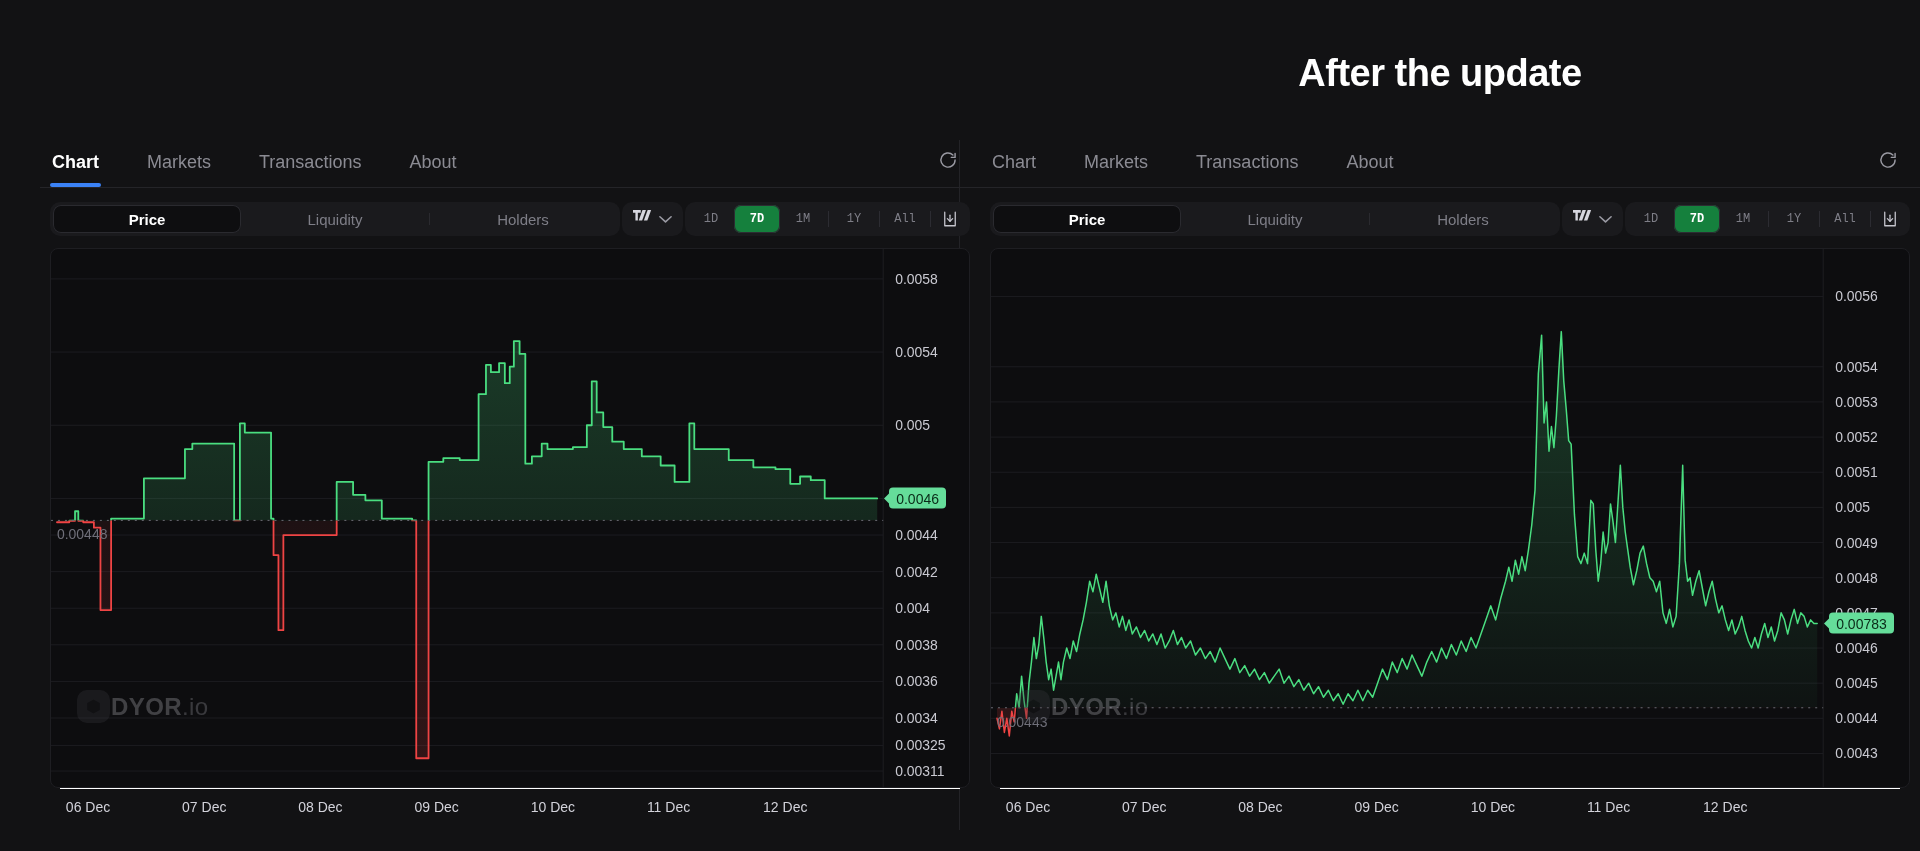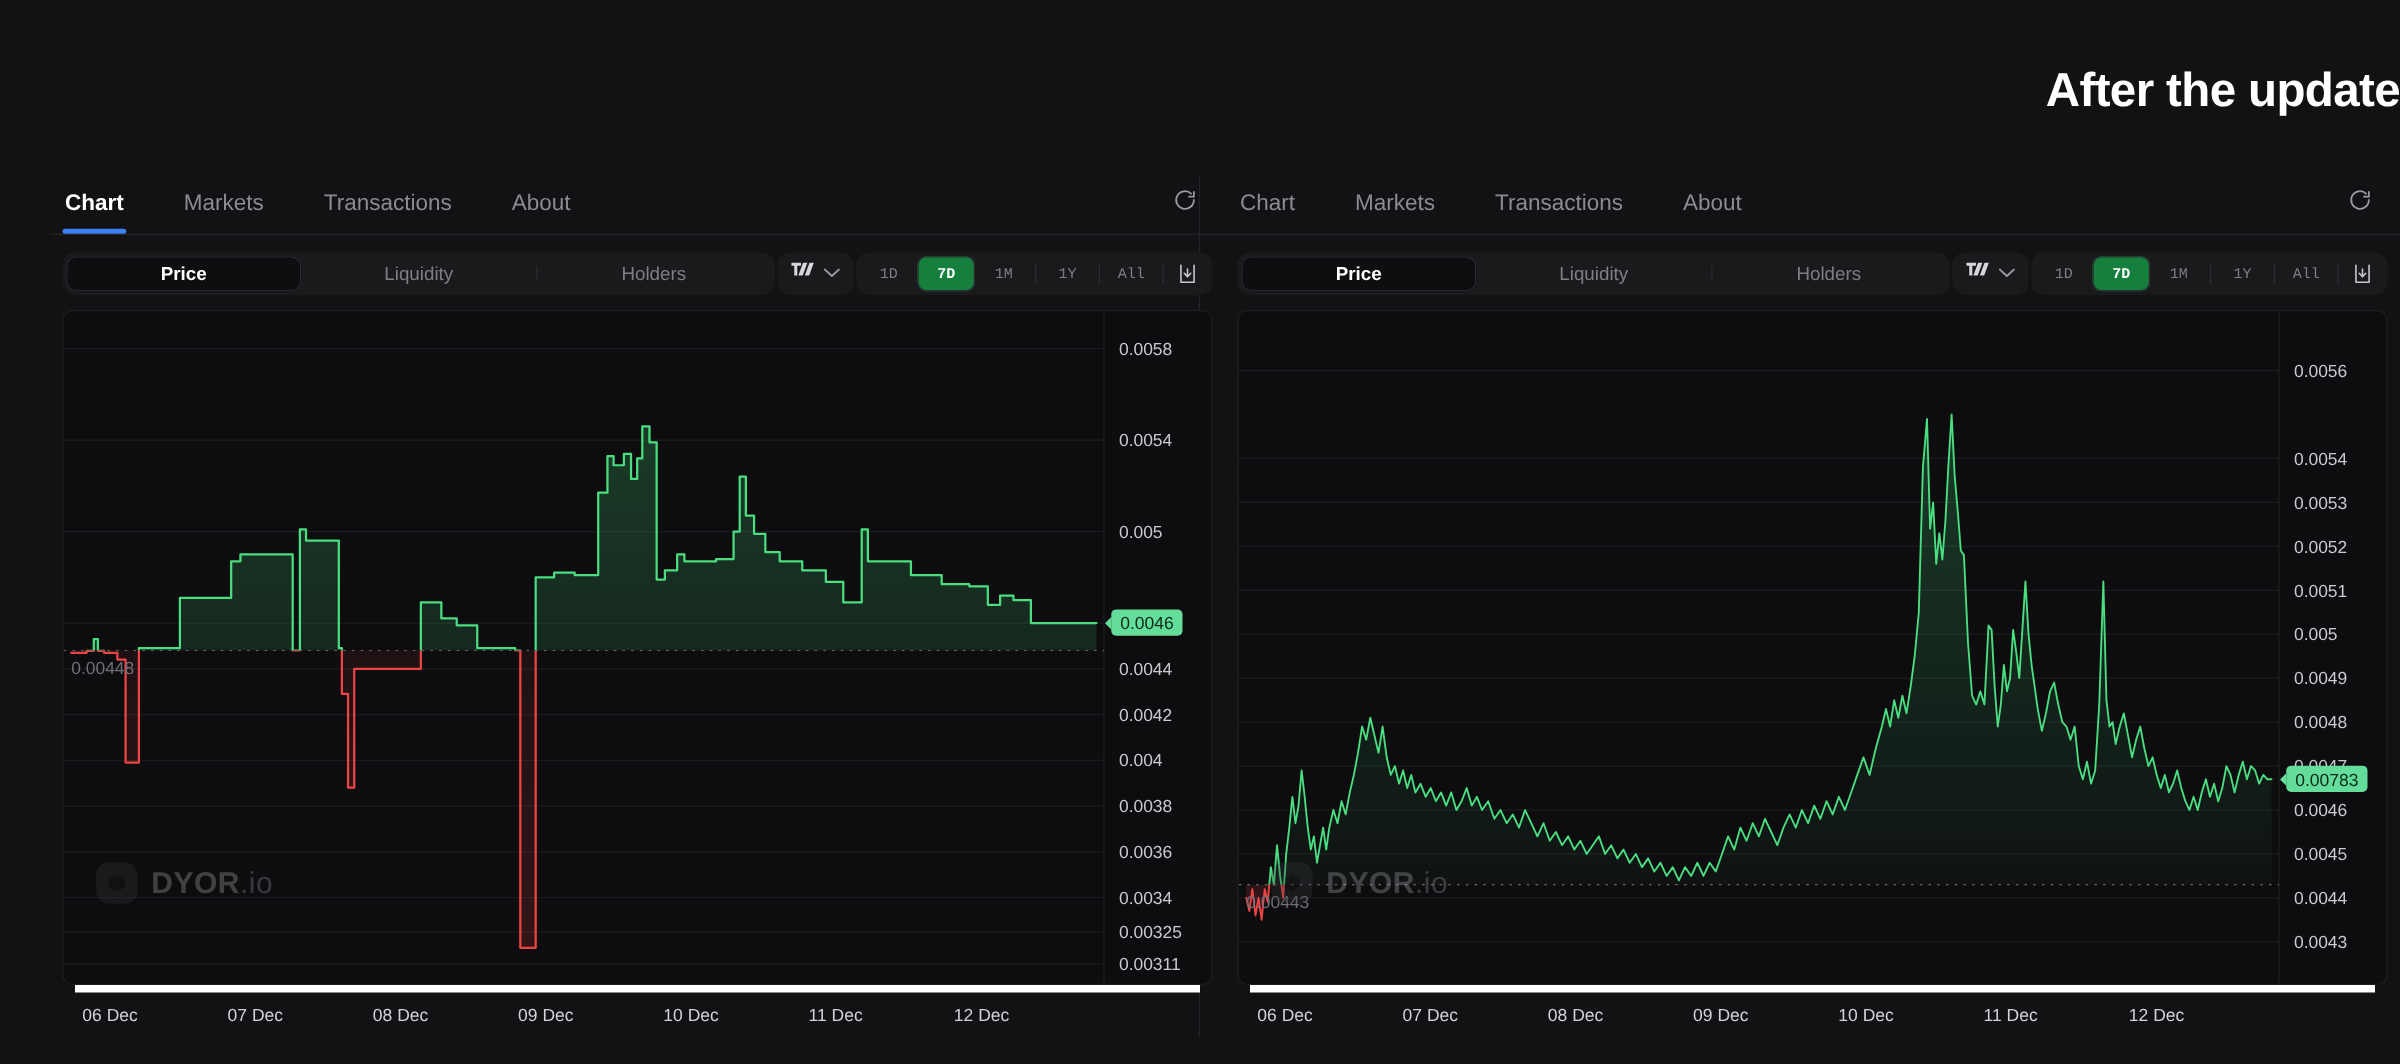--- a/index.html
+++ b/index.html
@@ -11,21 +11,21 @@
   }
   .page { position: relative; width: 1920px; height: 851px; background: #121214; }
 
   
   .heading {
     position: absolute; top: 52px;
     font-size: 38px; font-weight: 700; color: #ffffff;
     letter-spacing: -0.5px; text-align: center; white-space: nowrap;
   }
   #heading-left  { left: 0;    width: 960px; }
-  #heading-right { left: 960px; width: 960px; text-align: right; }
+  #heading-right { left: 960px; width: 960px; }
 
   
   .panel { position: absolute; top: 140px; width: 940px; height: 690px; }
   #panel-left  { left: 40px; }
   #panel-right { left: 980px; }
 
   .panel-divider {
     position: absolute; left: 959px; top: 140px;
     width: 1px; height: 690px; background: #232327;
   }
@@ -104,21 +104,21 @@
   .chart-wrap { position: relative; padding: 0 10px; }
   .chart-card {
     position: relative; width: 100%; height: 540px;
     border: 1px solid #1e1e22; border-radius: 8px;
     background: #0d0d0f; overflow: hidden;
   }
   .chart-svg { display: block; width: 100%; height: 100%; }
 
   .watermark {
     position: absolute; left: 26px; bottom: 64px;
-    display: flex; align-items: center; gap: 11px;
+    display: flex; align-items: center; gap: 1px;
     opacity: .30; pointer-events: none;
   }
   .wm-logo {
     width: 33px; height: 33px; border-radius: 10px;
     background: #3a3a40; display: flex; align-items: center; justify-content: center;
   }
   .wm-text { font-size: 24px; font-weight: 700; color: #b8b8c0; letter-spacing: .4px; }
   .wm-text .io { font-weight: 400; color: #a0a0a8; }
 
   
@@ -129,21 +129,21 @@
     font-size: 14px; font-weight: 500; white-space: nowrap;
   }
   .price-badge::before {
     content: ""; position: absolute; left: -5px; top: 50%;
     transform: translateY(-50%);
     border-top: 5px solid transparent; border-bottom: 5px solid transparent;
     border-right: 5px solid #65dd9a;
   }
   .xaxis {
     position: relative; height: 34px; margin: 0 10px;
-    border-top: 6px solid #ffffff;
+    border-top: 1px solid #ffffff;
   }
   .xtick {
     position: absolute; top: 10px; font-size: 14px; color: #d2d2da; white-space: nowrap;
   }
 </style>
 </head>
 <body>
 
 <div class="page">
 

